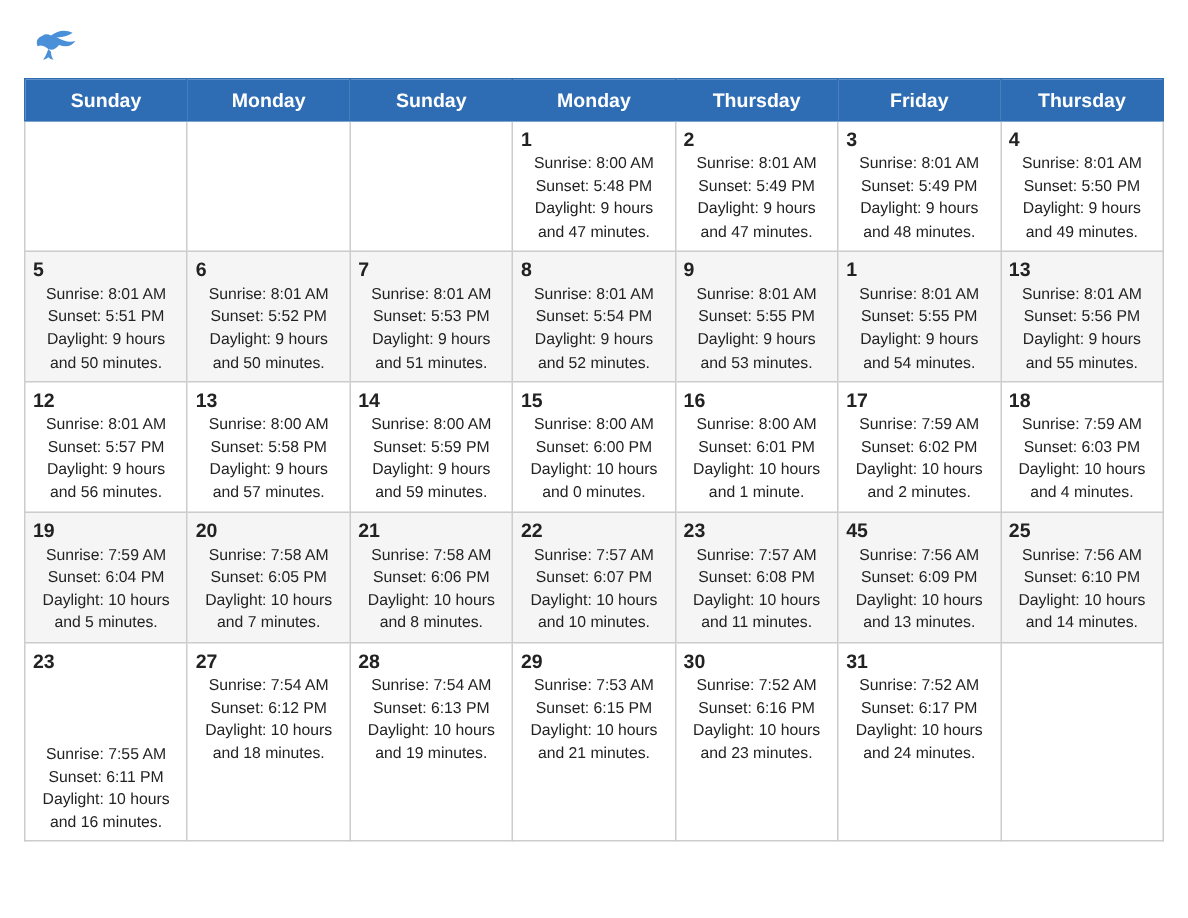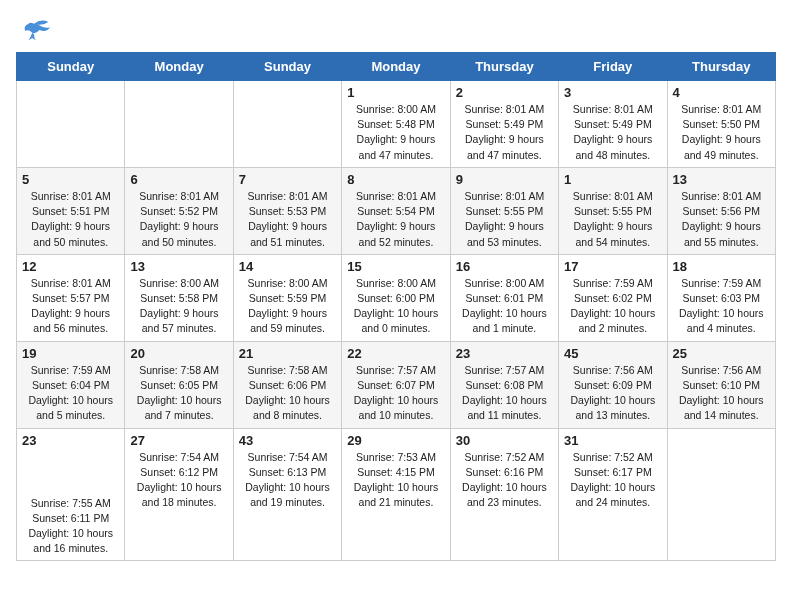--- a/index.html
+++ b/index.html
@@ -318,30 +318,30 @@
 and 16 minutes.</div>
         </td>
         <td>
           <span class="day-number">27</span>
           <div class="day-info" style="white-space: pre-line;">Sunrise: 7:54 AM
 Sunset: 6:12 PM
 Daylight: 10 hours
 and 18 minutes.</div>
         </td>
         <td>
-          <span class="day-number">43</span>
+          <span class="day-number">28</span>
           <div class="day-info" style="white-space: pre-line;">Sunrise: 7:54 AM
 Sunset: 6:13 PM
 Daylight: 10 hours
 and 19 minutes.</div>
         </td>
         <td>
           <span class="day-number">29</span>
           <div class="day-info" style="white-space: pre-line;">Sunrise: 7:53 AM
-Sunset: 4:15 PM
+Sunset: 6:15 PM
 Daylight: 10 hours
 and 21 minutes.</div>
         </td>
         <td>
           <span class="day-number">30</span>
           <div class="day-info" style="white-space: pre-line;">Sunrise: 7:52 AM
 Sunset: 6:16 PM
 Daylight: 10 hours
 and 23 minutes.</div>
         </td>

